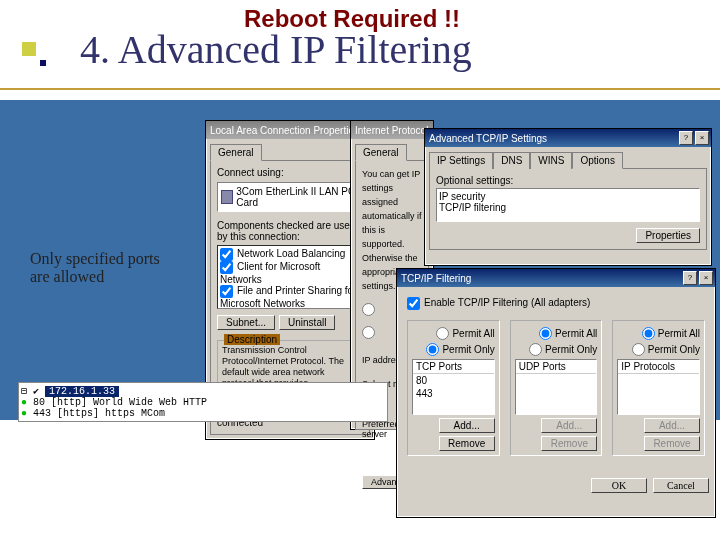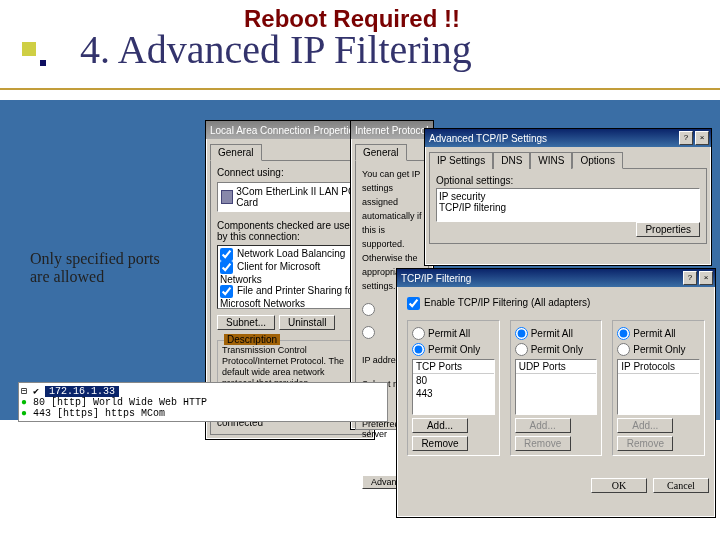--- a/index.html
+++ b/index.html
@@ -120,21 +120,21 @@
     border-right-color:#404040; border-bottom-color:#404040;
     padding:1px 8px;
     font-size:10px;
     min-width:56px;
     text-align:center;
   }
   .chk { margin-right:4px; vertical-align:middle; }
   .listbox { background:#fff; border:1px inset #808080; height:64px; overflow:hidden; font-size:10px; padding:2px; }
   .small-list { height:56px; width:100%; }
   .cols3 { display:flex; gap:10px; }
-  .col { flex:1; display:flex; flex-direction:column; gap:3px; align-items:flex-start; }
+  .col { flex:1; display:flex; flex-direction:column; gap:3px; align-items:flex-end; }
   .radio-row { display:flex; align-items:center; gap:3px; font-size:10px; }
   .footer-btns { display:flex; justify-content:flex-end; gap:6px; padding:6px;font-family:Liberation Serif, serif; }
   
   .scan {
     position:absolute;
     left:18px; top:382px;
     width:370px;
     background:#fff;
     border:1px solid #888;
     font-family:"Courier New",monospace;
@@ -220,21 +220,21 @@
     <div class="tab">DNS</div>
     <div class="tab">WINS</div>
     <div class="tab active">Options</div>
   </div>
   <div class="panel">
     <div>Optional settings:</div>
     <div class="sunken" style="height:34px;padding:2px;margin-top:2px;">
       <div>IP security</div>
       <div>TCP/IP filtering</div>
     </div>
-    <div style="text-align:right;">
+    <div style="text-align:right;margin-top:6px;">
       <div class="btn" style="display:inline-block;">Properties</div>
     </div>
   </div>
 </div>
 
 <div class="win" style="left:396px; top:268px; width:320px; height:250px;">
   <div class="titlebar">
     <span>TCP/IP Filtering</span>
     <div class="win-ctrls">
       <div class="win-ctrl">?</div>

